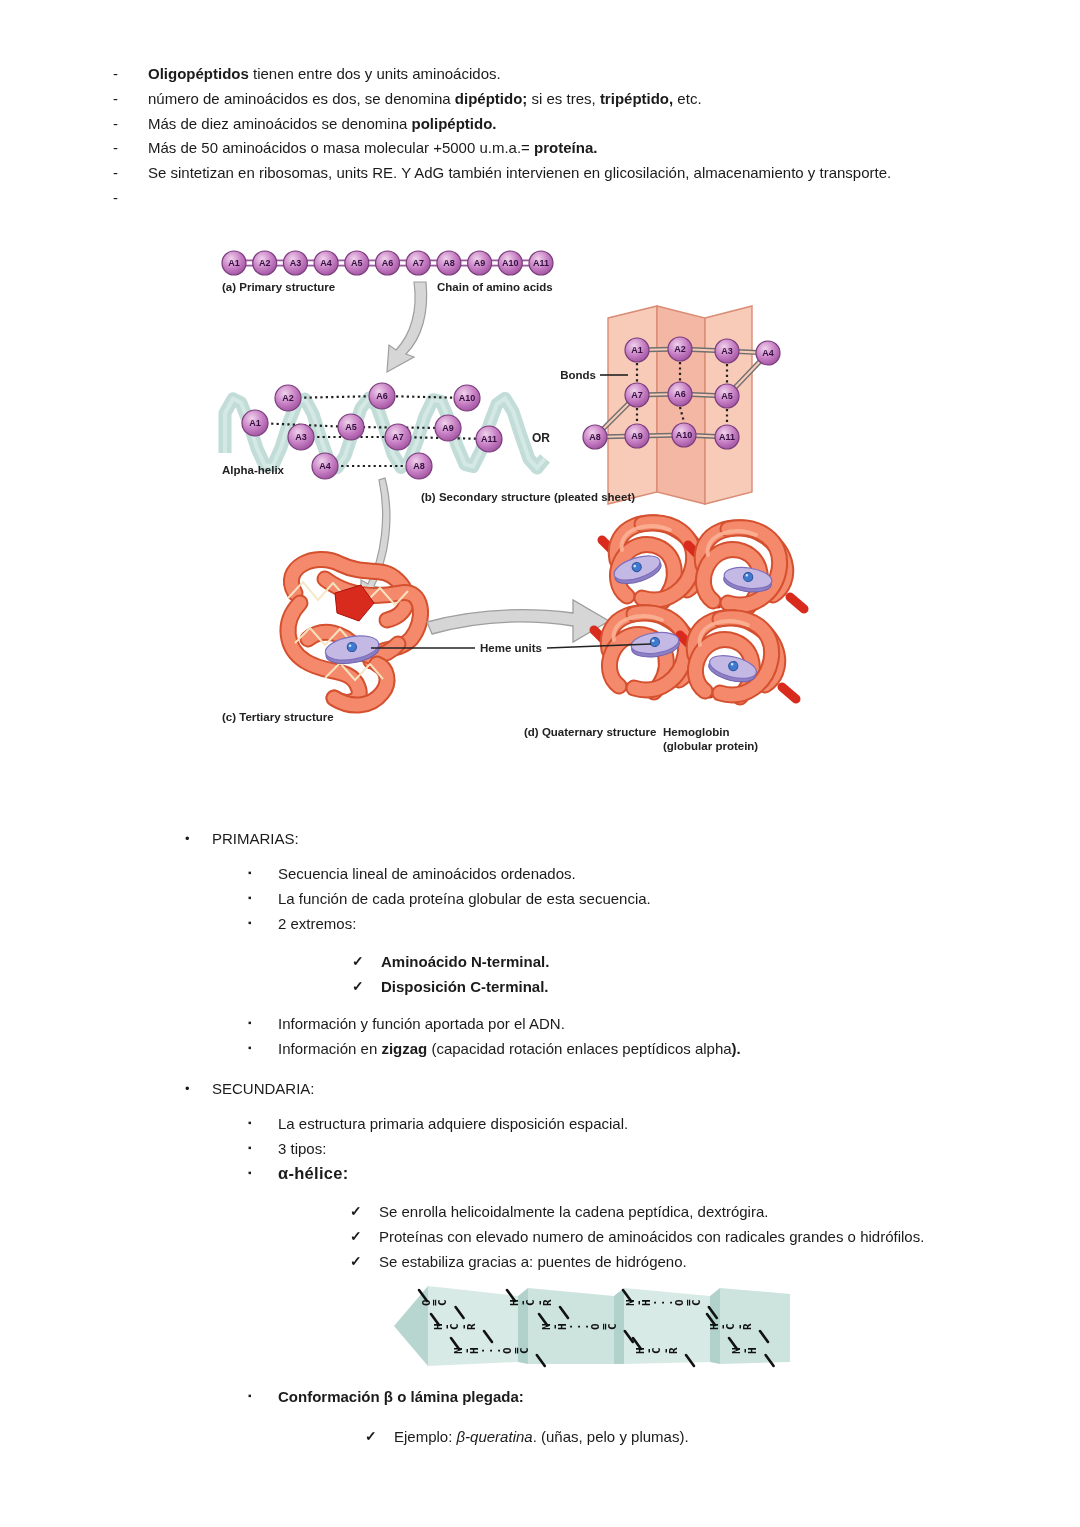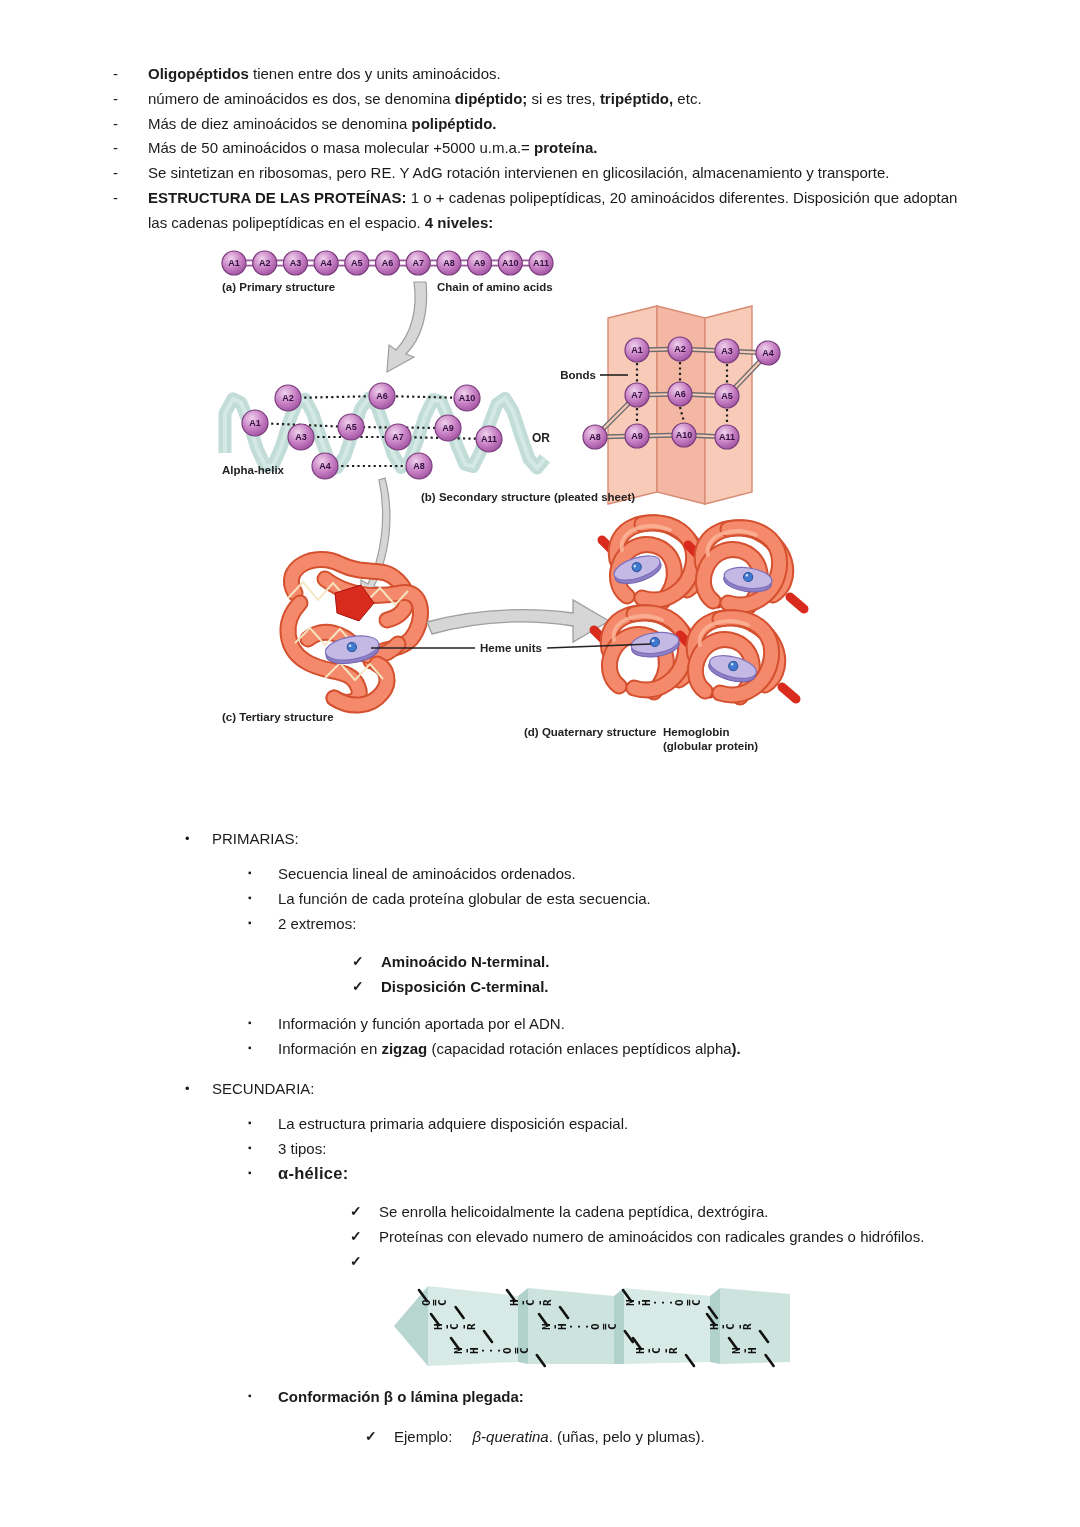--- a/index.html
+++ b/index.html
@@ -13,21 +13,21 @@
   
   .grp{position:absolute;font-size:15px;line-height:25px;}
   .hrow{display:flex;}
   .hrow .dot{width:27px;flex:0 0 27px;font-size:13px;}
   .hrow .ttl{font-weight:normal;}
   .lrow{display:flex;}
   .lrow .sq{width:30px;flex:0 0 30px;font-size:10px;position:relative;top:-1px;}
   .crow{display:flex;}
   .crow .ck{width:29px;flex:0 0 29px;font-weight:bold;font-size:14px;}
   b{font-weight:bold;margin-top:17px;}
-  i{font-style:italic;margin-left:16px;}
+  i{font-style:italic;}
   .seg-big{font-weight:bold;font-size:16.5px;letter-spacing:.3px;}
   svg text{font-family:"Liberation Sans",sans-serif;}
   .figwrap{position:absolute;}
 </style>
 </head>
 <body>
 
 <div class="page">
 
   <div class="toplist" id="toplist">
@@ -42,25 +42,24 @@
       <div class="trow">
         <span class="dash">-</span>
         <div class="ttext"><span>Más de diez aminoácidos se denomina </span><b>polipéptido.</b></div>
       </div>
       <div class="trow">
         <span class="dash">-</span>
         <div class="ttext"><span>Más de 50 aminoácidos o masa molecular +5000 u.m.a.= </span><b>proteína.</b></div>
       </div>
       <div class="trow">
         <span class="dash">-</span>
-        <div class="ttext"><span>Se sintetizan en ribosomas, pero RE. Y AdG rotación intervienen en glicosilación, almacenamiento y transporte.</span></div>
-      </div>
-      <div class="trow">
-        <span class="dash">-</span>
-        <div class="ttext"><b>ESTRUCTURA DE LAS PROTEÍNAS:</b><span> 1 o + cadenas polipeptídicas, 20 aminoácidos diferentes. Disposición que adoptan</span><br><span>las cadenas polipeptídicas en el espacio. </span><b>4 niveles:</b></div>
+        <div class="ttext"><span>Se sintetizan en ribosomas, units RE. Y AdG también intervienen en glicosilación, almacenamiento y transporte.</span></div>
+      </div>
+      <div class="trow">
+        <span class="dash">-</span>
       </div>
     </div>
 
   <svg id="diagram" class="figwrap" style="left:175px;top:248px" width="660" height="525" viewBox="0 0 660 525">
       <defs>
         <radialGradient id="sphGrad" cx="38%" cy="32%" r="75%">
           <stop offset="0%" stop-color="#f0d2ec"></stop>
           <stop offset="55%" stop-color="#c77fc4"></stop>
           <stop offset="100%" stop-color="#9c4f9c"></stop>
         </radialGradient>
@@ -427,20 +426,21 @@
       <div class="crow">
         <span class="ck">✓</span>
         <div><span>Se enrolla helicoidalmente la cadena peptídica, dextrógira.</span></div>
       </div>
       <div class="crow">
         <span class="ck">✓</span>
         <div><span>Proteínas con elevado numero de aminoácidos con radicales grandes o hidrófilos.</span></div>
       </div>
       <div class="crow">
         <span class="ck">✓</span>
+        <div><span>Se estabiliza gracias a: puentes de hidrógeno.</span></div>
       </div>
     </div>
 
   <svg id="betafig" class="figwrap" style="left:388px;top:1276px" width="410" height="102" viewBox="0 0 410 102">
       <polygon points="6,50 40,10 40,90" fill="#b7d6cf"></polygon>
       <polygon points="40,10 130,20 130,86 40,90" fill="#d8eae5"></polygon>
       <polygon points="130,20 140,12 140,88 130,86" fill="#b0d2ca"></polygon>
       <polygon points="140,12 226,20 226,88 140,88" fill="#cde3de"></polygon>
       <polygon points="226,20 236,12 236,88 226,88" fill="#b0d2ca"></polygon>
       <polygon points="236,12 322,20 322,86 236,88" fill="#d8eae5"></polygon>

